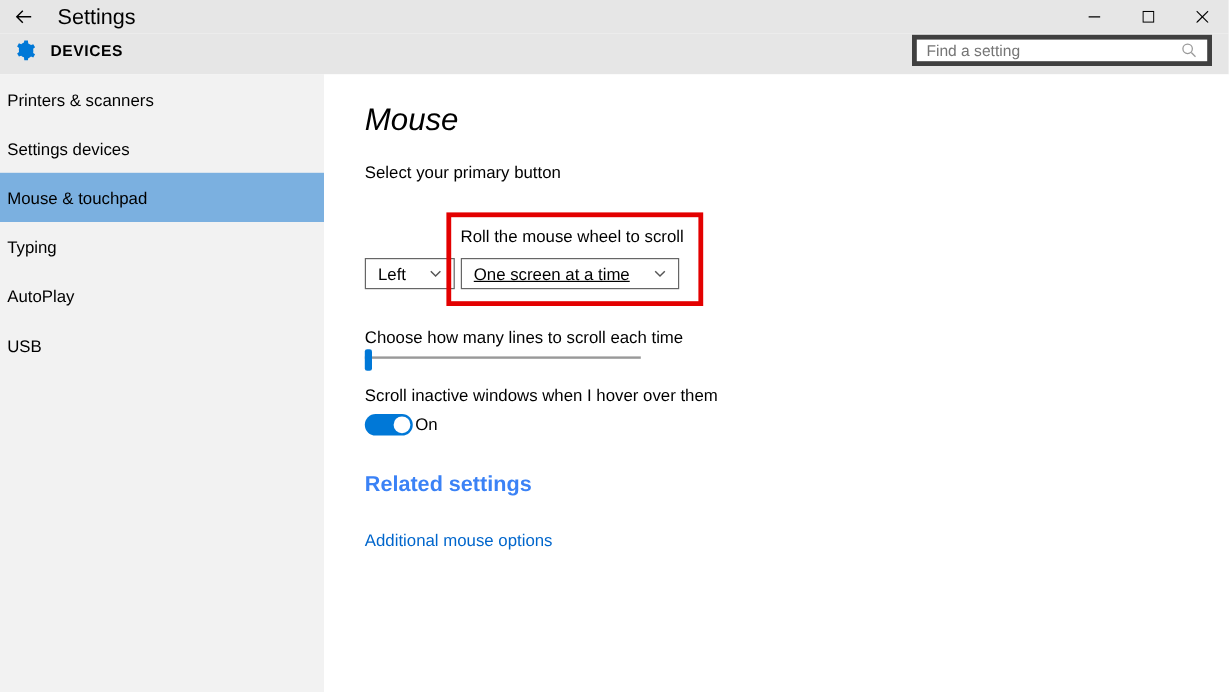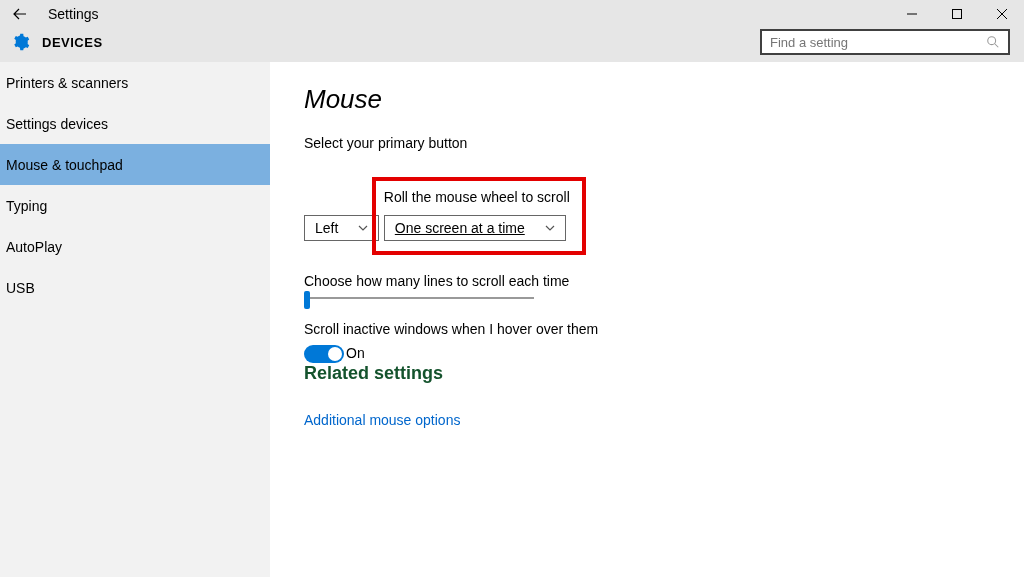--- a/index.html
+++ b/index.html
@@ -1,39 +1,39 @@
 <!DOCTYPE html>
 <html><head>
 <meta charset="utf-8">
 <style>
 * { margin: 0; padding: 0; box-sizing: border-box; font-family: "Segoe UI", Arial, sans-serif; }
 body { width: 1024px; height: 577px; background: #fff; overflow: hidden; }
 
 .titlebar { height: 28px; background: #e6e6e6; display: flex; align-items: center; }
 .back-btn { width: 40px; height: 28px; display: flex; align-items: center; justify-content: center; }
-.title-text { font-size: 14px; color: #000; margin-left: 8px; }
+.title-text { font-size: 18px; color: #000; margin-left: 8px; }
 .titlebar-spacer { flex: 1; }
 .win-btn { width: 45px; height: 28px; display: flex; align-items: center; justify-content: center; color: #000; }
 
 .header { height: 34px; background: #e6e6e6; display: flex; align-items: center; padding: 0 10px 6px 10px; }
 .gear { width: 18px; height: 18px; margin-right: 12px; margin-left: 2px; }
 .header-title { font-size: 13px; font-weight: 600; letter-spacing: 0.5px; color: #000; }
 .header-spacer { flex: 1; }
-.search-box { width: 250px; height: 26px; border: 2px solid #404040; background: #fff; display: flex; align-items: center; padding: 0 8px; margin-right: 4px; }
+.search-box { width: 250px; height: 26px; border: 4px solid #404040; background: #fff; display: flex; align-items: center; padding: 0 8px; margin-right: 4px; }
 .search-input { flex: 1; border: none; outline: none; font-size: 13px; color: #555; background: transparent; }
 .search-icon { width: 14px; height: 14px; opacity: 0.6; }
 
 .body { display: flex; height: calc(577px - 62px); }
 .sidebar { width: 270px; background: #f2f2f2; }
 .sidebar-item { height: 41px; display: flex; align-items: center; padding-left: 6px; font-size: 14px; color: #000; cursor: pointer; }
 .sidebar-item.selected { background: #7bb0e0; }
 
 .content { flex: 1; background: #fff; padding: 22px 34px; position: relative; }
 .page-title { font-size: 26px; font-weight: 300; color: #000; margin-bottom: 20px; font-style: italic; }
-.subsection-title { font-size: 18px; color: #14532d; margin-bottom: 14px; }
+.subsection-title { font-size: 18px; color: #3b82f6; margin-bottom: 14px; margin-top: 30px; }
 .field-label { font-size: 14px; color: #000; margin-bottom: 8px; }
 .dropdown { display: inline-flex; align-items: center; border: 1px solid #666; padding: 4px 10px; font-size: 14px; cursor: pointer; gap: 20px; }
 .chevron { width: 10px; height: 10px; }
 .highlight-box { display: inline-block; border: 4px solid #e30000; padding: 8px 12px 10px 8px; margin-top: 18px; margin-left: -12px; }
 .highlight-box .field-label { margin-top: 0; }
 .highlight-box .dropdown { margin-top: 2px; text-decoration: underline; }
 
 .slider-wrap { margin-top: 6px; }
 .slider-track { width: 230px; height: 2px; background: #999; position: relative; }
 .slider-thumb { position: absolute; left: 0; top: -6px; width: 6px; height: 18px; background: #0078d7; border-radius: 2px; }

